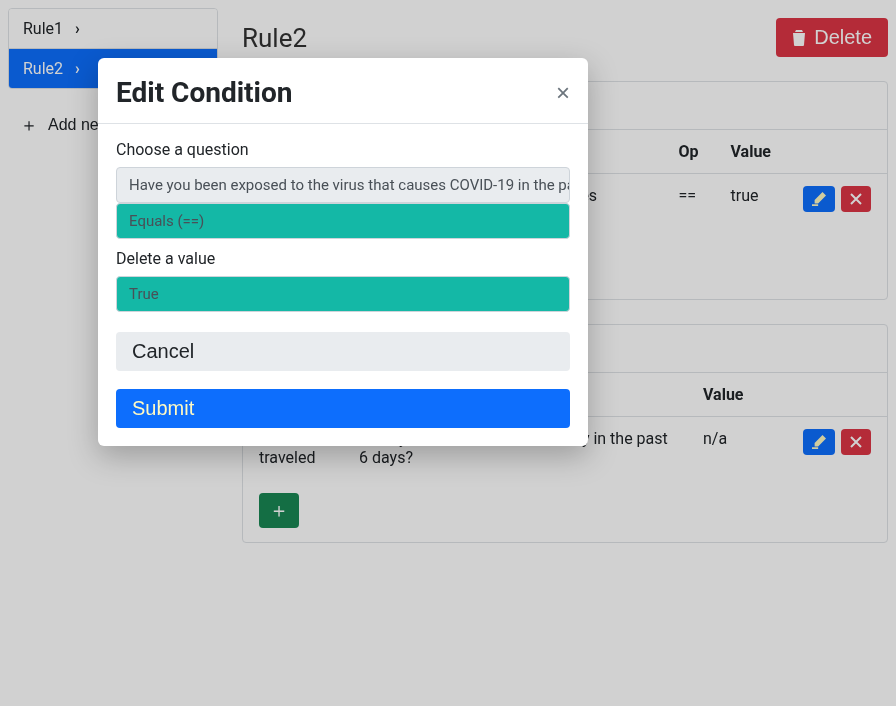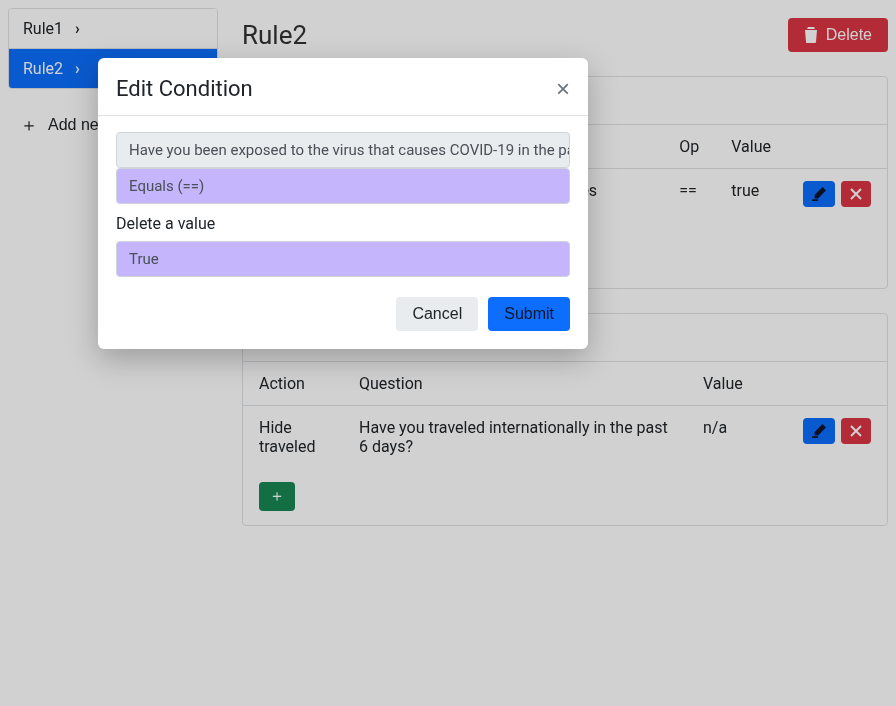--- a/index.html
+++ b/index.html
@@ -51,46 +51,46 @@
     display: flex;
     justify-content: space-between;
     align-items: center;
     padding: 10px 0 24px 0;
   }
   .rule-title { font-size: 26px; font-weight: 400; color: #333; }
   .btn {
     border: none;
     border-radius: 4px;
     padding: 8px 16px;
-    font-size: 16px;
+    font-size: 20px;
     cursor: pointer;
     display: inline-flex;
     align-items: center;
     gap: 8px;
   }
   .btn-danger { background: #dc3545; color: #fff; }
-  .btn-primary { background: #0d6efd; color: #0f172a; }
+  .btn-primary { background: #0d6efd; color: #fef9c3; }
   .btn-success { background: #198754; color: #fff; }
   .btn-light { background: #e9ecef; color: #212529; }
   .icon-btn { padding: 6px 9px; border-radius: 4px; }
 
   .panel {
     border: 1px solid #dee2e6;
     border-radius: 4px;
     margin-bottom: 24px;
   }
   .panel-head {
     padding: 14px 16px;
     color: #0d6efd;
     text-decoration: underline;
     border-bottom: 1px solid #dee2e6;
   }
   table { width: 100%; border-collapse: collapse; }
   th, td { text-align: left; padding: 12px 16px; vertical-align: top; }
-  thead th { border-bottom: 1px solid #dee2e6; font-weight: 400; }
+  thead th { border-bottom: 1px solid #dee2e6; font-weight: 700; }
   tbody tr td { border-bottom: 1px solid #dee2e6; }
   tbody tr:last-child td { border-bottom: none; }
   .row-actions { display: flex; gap: 6px; justify-content: flex-end; }
   .add-row { padding: 14px 16px; }
   .add-row .btn { padding: 4px 10px; }
 
   
   .overlay {
     position: absolute; inset: 0;
     background: rgba(0,0,0,0.18);
@@ -101,38 +101,39 @@
     width: 490px;
     background: #fff;
     border-radius: 6px;
     box-shadow: 0 10px 30px rgba(0,0,0,0.25);
   }
   .modal-head {
     display: flex; justify-content: space-between; align-items: center;
     padding: 18px 18px 14px 18px;
     border-bottom: 1px solid #dee2e6;
   }
-  .modal-title { font-size: 22px; font-weight: 400; }
+  .modal-title { font-size: 28px; font-weight: 700; }
   .close-x { background: none; border: none; font-size: 24px; color: #6c757d; cursor: pointer; line-height: 1; }
   .modal-body { padding: 16px 18px 2px 18px; }
   .field-label { display: block; margin-bottom: 8px; margin-top: 10px; color: #212529; }
   .field-label:first-child { margin-top: 0; }
   .input {
     width: 100%;
     padding: 8px 12px;
     border: 1px solid #ced4da;
     border-radius: 4px;
     font-size: 15px;
     color: #495057;
-    background: #c4b5fd;
+    background: #14b8a6;
   }
   .input.readonly { background: #e9ecef; color: #495057; white-space: nowrap; overflow: hidden; }
   .modal-foot {
-    display: flex; justify-content: flex-end; gap: 10px;
+    display: flex; justify-content: flex-end; gap: 18px;
     padding: 18px;
+    flex-direction: column;
   }
 
   svg { display: block; }
 </style>
 </head>
 <body>
 
 <div class="app">
   <aside class="sidebar">
     <div class="rule-list">
@@ -256,20 +257,21 @@
 
 <div class="overlay"></div>
 <div class="modal">
   <div class="modal-head">
     <div class="modal-title">Edit Condition</div>
     <button class="close-x">
       <span>×</span>
     </button>
   </div>
   <div class="modal-body">
+    <label class="field-label">Choose a question</label>
     <div class="input readonly">Have you been exposed to the virus that causes COVID-19 in the past 14 days?</div>
 
     <div class="input">Equals (==)</div>
 
     <label class="field-label">Delete a value</label>
     <div class="input">True</div>
   </div>
   <div class="modal-foot">
     <button class="btn btn-light">Cancel</button>
     <button class="btn btn-primary">Submit</button>

